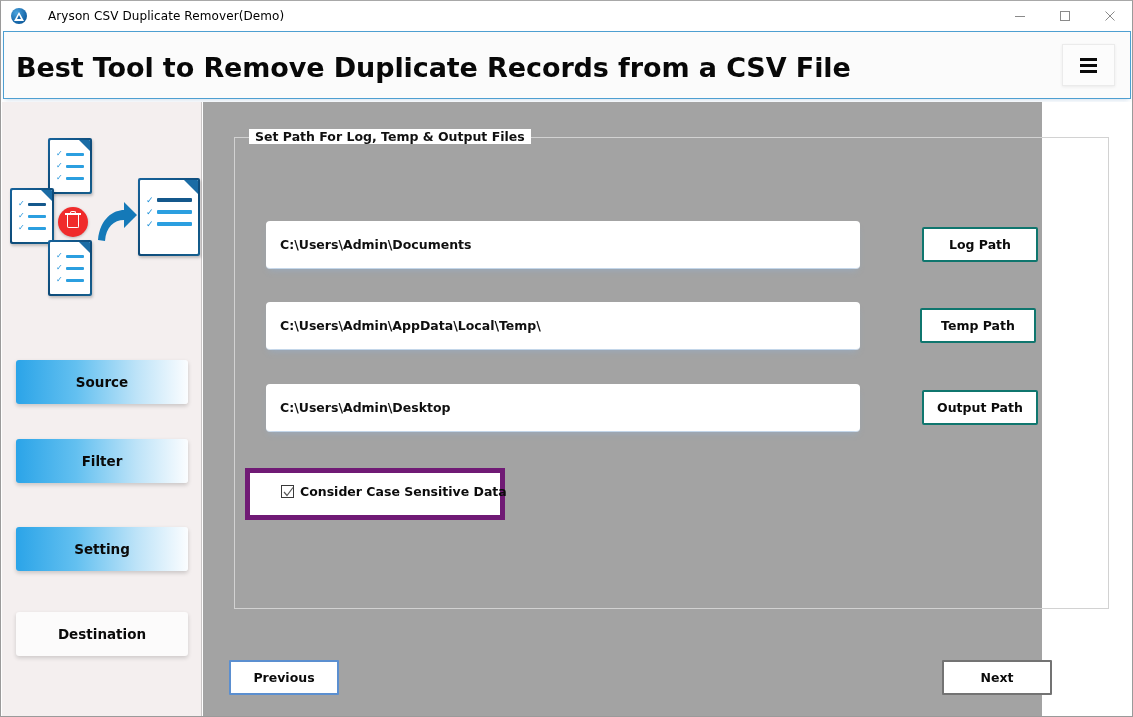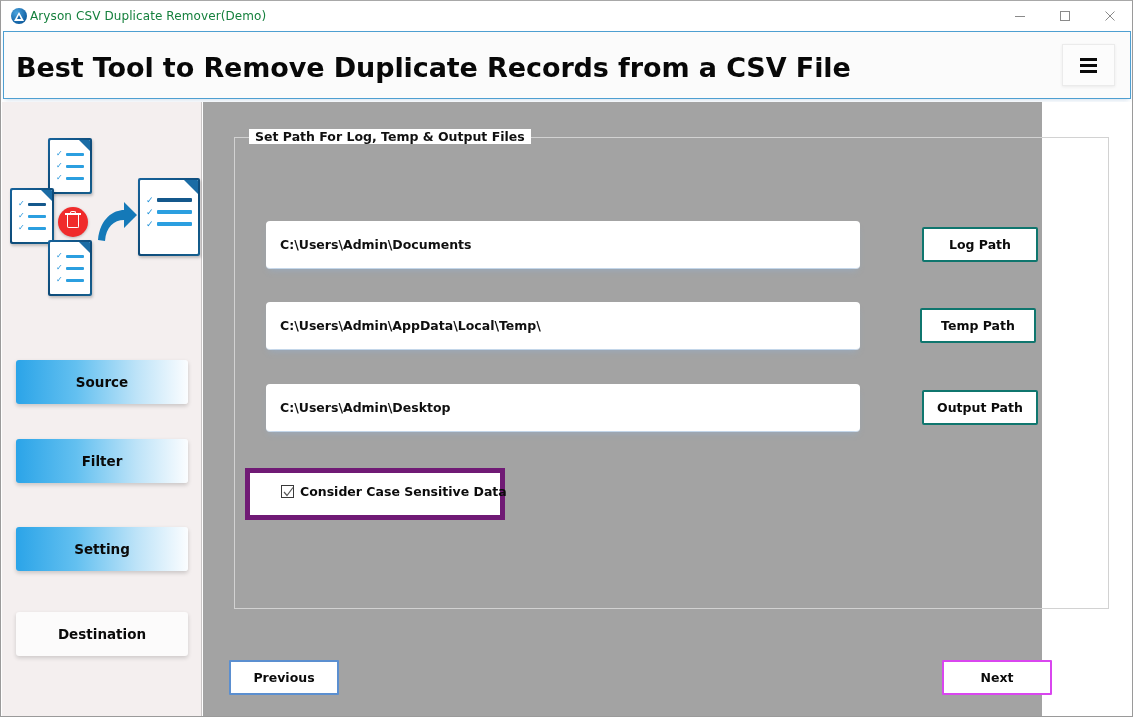--- a/index.html
+++ b/index.html
@@ -55,23 +55,23 @@
   }
   .app-icon .tri2 {
     position: absolute;
     left: 6px; top: 7px;
     width: 0; height: 0;
     border-left: 2px solid transparent;
     border-right: 2px solid transparent;
     border-bottom: 4px solid #1565a8;
   }
   .title-text {
-    margin-left: 3px;
+    margin-left: 21px;
     font-size: 12px;
-    color: #15803d;
+    color: #000000;
     letter-spacing: 0.1px;
     white-space: nowrap;
   }
   .win-controls {
     position: absolute;
     right: 0; top: 0;
     height: 30px;
     display: flex;
   }
   .win-btn {
@@ -380,21 +380,21 @@
     font-weight: bold;
     color: #0b0b0b;
     cursor: pointer;
   }
   .btn-prev {
     left: 228px; top: 659px;
     border: 2px solid #5b8fd0;
   }
   .btn-next {
     left: 941px; top: 659px;
-    border: 2px solid #d946ef;
+    border: 2px solid #737373;
   }
 </style>
 </head>
 <body>
 
 <div class="window">
 
   <div class="titlebar">
     <div class="app-icon">
       <div class="disc"></div>

